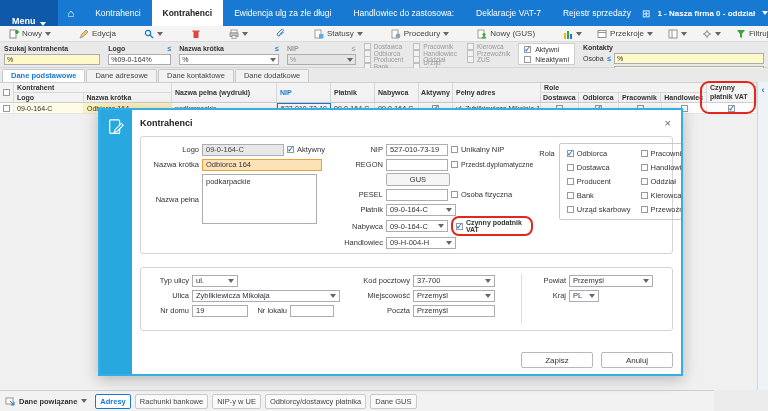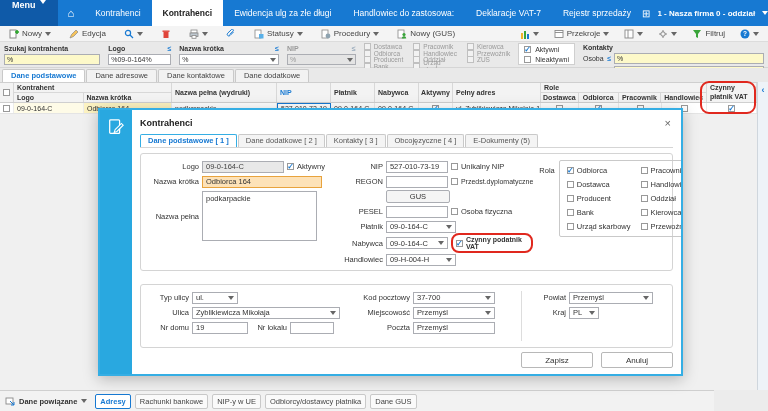--- a/index.html
+++ b/index.html
@@ -2,31 +2,31 @@
 <html><head>
 <meta charset="utf-8">
 <style>
   *{box-sizing:border-box;margin:0;padding:0}
   html,body{width:768px;height:411px;overflow:hidden}
   body{font-family:"Liberation Sans",sans-serif;font-size:8px;color:#333;background:#ececec;position:relative}
   .app{position:absolute;inset:0;width:768px;height:411px;background:#ececec;overflow:hidden}
 
   
   .titlebar{position:absolute;left:0;top:0;width:768px;height:26px;background:#1779d2;display:flex;align-items:stretch;color:#fff}
-  .menu-btn{background:#0f5aa8;display:flex;align-items:flex-start;gap:4px;padding:0 12px;font-weight:bold;font-size:9px;cursor:pointer}
+  .menu-btn{background:#0f5aa8;display:flex;align-items:flex-end;gap:4px;padding:0 12px;font-weight:bold;font-size:9px;cursor:pointer}
   .home{display:flex;align-items:center;padding:0 10px;font-size:11px}
   .tb-tab{display:flex;align-items:center;padding:0 11px;font-size:8.5px;white-space:nowrap;cursor:pointer}
   .tb-tab.active{background:#fff;color:#222;font-weight:bold}
   .tb-right{margin-left:auto;display:flex;align-items:center;gap:7px;padding-right:6px}
   .tb-right .txt{font-size:8px;font-weight:bold;white-space:nowrap}
   .car{width:0;height:0;border-left:3px solid transparent;border-right:3px solid transparent;border-top:4px solid #fff;display:inline-block}
   .car-g{border-top-color:#666}
 
   
-  .toolbar{position:absolute;left:0;top:26px;width:768px;height:16px;background:#f4f4f4;border-bottom:1px solid #dcdcdc;display:flex;align-items:center;padding:0 4px;gap:8px}
+  .toolbar{position:absolute;left:0;top:26px;width:768px;height:16px;background:#f4f4f4;border-bottom:1px solid #dcdcdc;display:flex;align-items:center;padding:0 4px;gap:18px}
   .tbtn{display:flex;align-items:center;gap:3px;padding:1px 4px;border:1px solid transparent;border-radius:2px;cursor:pointer;white-space:nowrap;color:#444}
   .ticon{width:10px;height:10px;display:inline-flex}
   .toolbar-right{margin-left:auto;display:flex;align-items:flex-start;gap:5px}
 
   
   .filterbar{position:absolute;left:0;top:42px;width:768px;height:26px;background:#e9e9e9;border-bottom:1px solid #d5d5d5;display:flex;padding:1px 4px 2px 4px;gap:8px}
   .fcol{display:flex;flex-direction:column;justify-content:space-between}
   .flabel{font-size:7px;font-weight:bold;color:#333;display:flex;align-items:center;gap:3px;height:10px}
   .flabel.dis{color:#9a9a9a}
   .lte{color:#1779d2;font-weight:bold;font-size:7px}
@@ -502,27 +502,20 @@
             <rect x="3" y="2" width="11" height="15" rx="1" fill="none" stroke="#fff" stroke-width="1.4"></rect>
             <path d="M9 13l7-7 2 2-7 7-3 1z" fill="#29a8e0" stroke="#fff" stroke-width="1.2"></path>
           </svg>
       </span>
     </div>
     <div class="mmain">
       <div class="mhead">
         <span class="mtitle">Kontrahenci</span>
         <span class="mclose">×</span>
       </div>
-      <div class="dtabs">
-        <div class="dtab active">Dane podstawowe [ 1 ]</div>
-        <div class="dtab">Dane dodatkowe [ 2 ]</div>
-        <div class="dtab">Kontakty [ 3 ]</div>
-        <div class="dtab">Obcojęzyczne [ 4 ]</div>
-        <div class="dtab">E-Dokumenty (5)</div>
-      </div>
 
       <div class="gbox gbox1">
         <div class="dcol-left">
           <div class="drow">
             <span class="dlbl" style="width:50px">Logo</span>
             <span class="dinp gray" style="width:82px">09-0-164-C</span>
             <span class="dckl">
                 <span class="cb checked"></span>
                 <span>Aktywny</span>
               </span>

